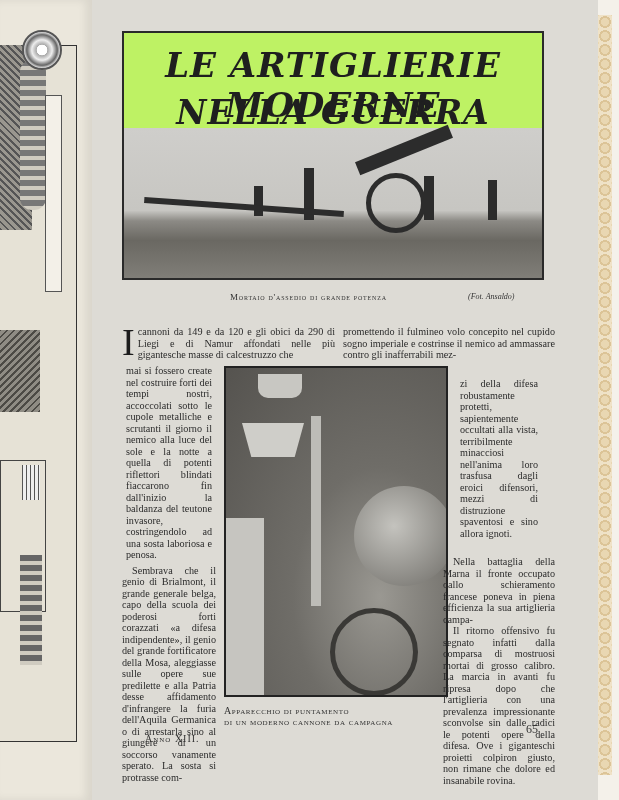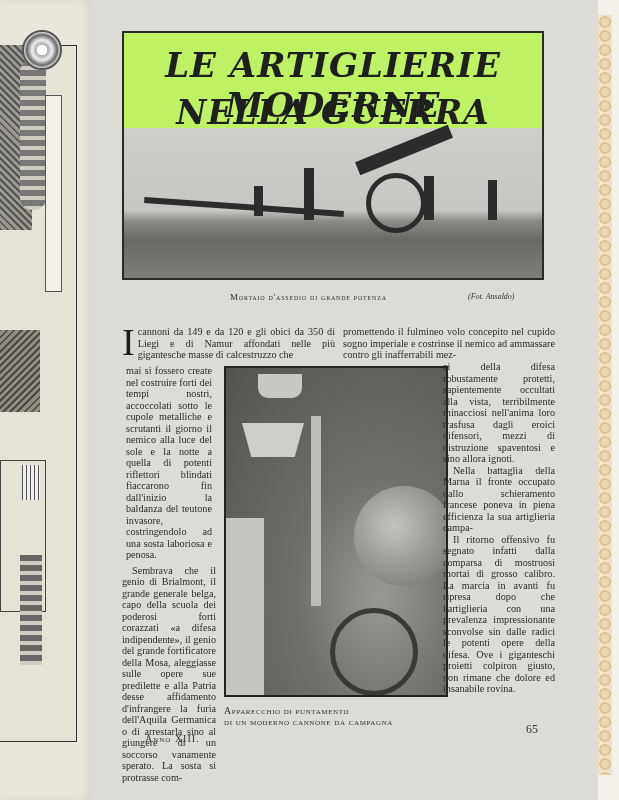--- a/index.html
+++ b/index.html
@@ -119,21 +119,21 @@
     <div class="sil" style="left:364px;top:52px;width:9px;height:40px;"></div>
     <div class="sil" style="left:20px;top:76px;width:200px;height:6px;transform:rotate(4deg);"></div>
   </div>
 </div>
 
 <div class="caption1">Mortaio d'assedio di grande potenza</div>
 <div class="credit1">(Fot. Ansaldo)</div>
 
 <div class="intro body-text">
   <span class="dropcap">I</span>
-  <span>cannoni da 149 e da 120 e gli obici da 350 di Liegi e di Namur affondati nelle più gigantesche masse di calcestruzzo che</span>
+  <span>cannoni da 149 e da 120 e gli obici da 290 di Liegi e di Namur affondati nelle più gigantesche masse di calcestruzzo che</span>
 </div>
 
 <div class="col1 body-text">
   <p style="margin:4px;">mai si fossero create nel costruire forti dei tempi nostri, accoccolati sotto le cupole metalliche e scrutanti il giorno il nemico alla luce del sole e la notte a quella di potenti riflettori blindati fiaccarono fin dall'inizio la baldanza del teutone invasore, costringendolo ad una sosta laboriosa e penosa.</p>
   <p style="margin:0;text-indent:10px;">Sembrava che il genio di Brialmont, il grande generale belga, capo della scuola dei poderosi forti corazzati «a difesa indipendente», il genio del grande fortificatore della Mosa, aleggiasse sulle opere sue predilette e alla Patria desse affidamento d'infrangere la furia dell'Aquila Germanica o di arrestarla sino al giungere di un soccorso vanamente sperato. La sosta si protrasse com-</p>
 </div>
 
 <div class="col2top body-text">promettendo il fulmineo volo concepito nel cupido sogno imperiale e costrinse il nemico ad ammassare contro gli inafferrabili mez-</div>
 
 <div class="photo2">
@@ -144,19 +144,19 @@
   <div class="p2-barrel"></div>
   <div class="p2-wheel"></div>
 </div>
 
 <div class="caption2">
   <div>Apparecchio di puntamento</div>
   <div>di un moderno cannone da campagna</div>
 </div>
 
 <div class="col3 body-text">
-  <p style="margin:0;">zi della difesa robustamente protetti, sapientemente occultati alla vista, terribilmente minacciosi nell'anima loro trasfusa dagli eroici difensori, mezzi di distruzione spaventosi e sino allora ignoti.</p>
+  <p style="margin:17px;">zi della difesa robustamente protetti, sapientemente occultati alla vista, terribilmente minacciosi nell'anima loro trasfusa dagli eroici difensori, mezzi di distruzione spaventosi e sino allora ignoti.</p>
   <p style="margin:0;text-indent:10px;">Nella battaglia della Marna il fronte occupato dallo schieramento francese poneva in piena efficienza la sua artiglieria campa-</p>
   <p style="margin:0;text-indent:10px;">Il ritorno offensivo fu segnato infatti dalla comparsa di mostruosi mortai di grosso calibro. La marcia in avanti fu ripresa dopo che l'artiglieria con una prevalenza impressionante sconvolse sin dalle radici le potenti opere della difesa. Ove i giganteschi proietti colpiron giusto, non rimane che dolore ed insanabile rovina.</p>
 </div>
 
 <div class="footer-left">Anno XIII.</div>
 <div class="footer-right">65</div>
 
 </body></html>

